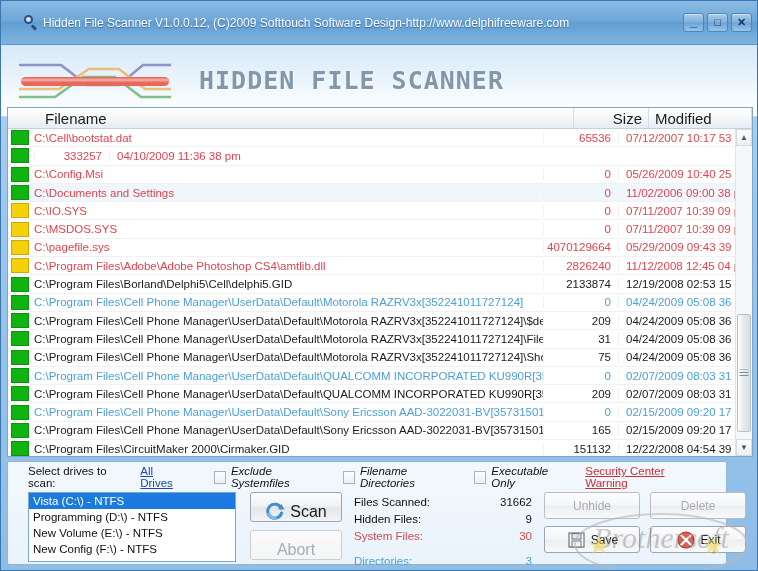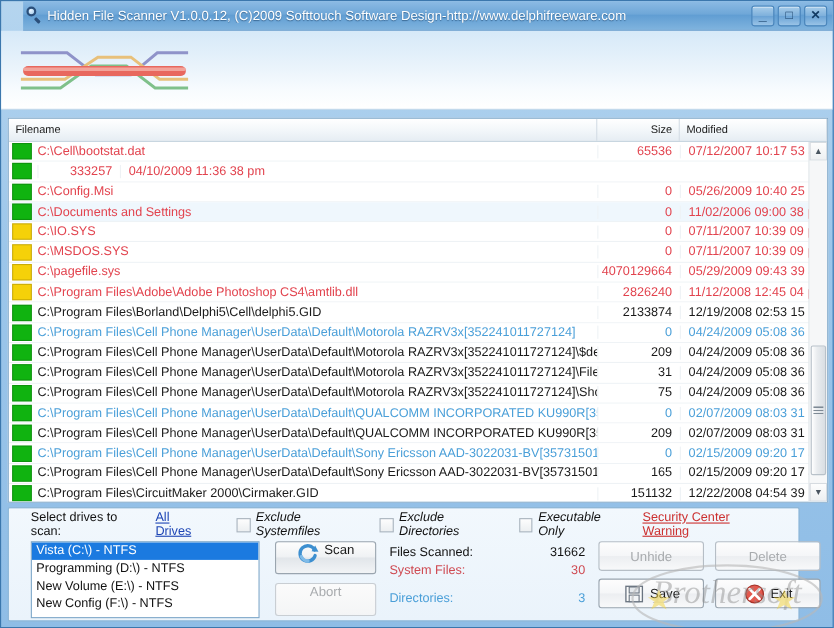--- a/index.html
+++ b/index.html
@@ -14,26 +14,25 @@
     position: relative;
     width: 758px; height: 571px;
     background: linear-gradient(to bottom, #b5d5ef 0%, #9cc6ea 40%, #8fbde6 100%);
     border: 1px solid #3b77ad;
     overflow: hidden;
   }
 
   
   #titlebar {
     position: relative;
-    height: 27px;
+    height: 44px;
     background: linear-gradient(to bottom, #8cbbe4 0%, #6fa7d8 45%, #619ed3 50%, #7fb3de 100%);
     border-bottom: 1px solid #5c95c7;
     display: flex; align-items: center;
-    padding: 0 3px 0 2px;
-    margin-left: 20px;
+    padding: 0 3px 0 22px;
   }
   #titlebar .magnifier {
     width: 16px; height: 16px; flex: 0 0 16px;
     position: relative; margin-right: 4px;
   }
   #titlebar .magnifier .lens {
     position: absolute; left: 1px; top: 0px;
     width: 9px; height: 9px; border: 2px solid #2b4f7a;
     border-radius: 50%;
     background: radial-gradient(circle at 35% 30%, #e8f4ff, #9ec8e8);
@@ -95,21 +94,21 @@
     background: #ffffff;
     border: 1px solid #7da7c9;
     display: flex; flex-direction: column;
     overflow: hidden;
   }
   #list-header {
     display: flex;
     height: 21px; flex: 0 0 21px;
     background: linear-gradient(to bottom, #ffffff 0%, #f3f7fa 50%, #e6edf3 100%);
     border-bottom: 1px solid #c3d2dd;
-    font-size: 10px; color: #1b1b1b;
+    font-size: 15px; color: #1b1b1b; padding-left: 31px;
   }
   #list-header .hcell {
     display: flex; align-items: center;
     padding: 0 6px;
     border-right: 1px solid #d4dde5;
     white-space: nowrap; overflow: hidden;
   }
   .col-name { flex: 0 0 535px; }
   .col-size { flex: 0 0 75px; justify-content: flex-end; }
   .col-mod  { flex: 1 1 auto; }
@@ -229,22 +228,22 @@
     color: #111;
   }
   .drive.sel { background: #1b7ae0; color: #ffffff; }
 
   #btncol { flex: 0 0 106px; padding-left: 14px; }
   .bigbtn {
     width: 92px; height: 30px;
     border: 1px solid #9aa5af;
     border-radius: 3px;
     background: linear-gradient(to bottom, #fdfdfd 0%, #f0f2f4 46%, #e2e6ea 52%, #f2f4f6 100%);
-    display: flex; align-items: flex-start; justify-content: center;
-    font-size: 12px; color: #1a1a1a;
+    display: flex; align-items: flex-end; justify-content: center;
+    font-size: 16px; color: #1a1a1a;
     position: relative;
   }
   .bigbtn.disabled { color: #a8abae; border-color: #c9ced3; background: linear-gradient(to bottom,#fbfbfb,#f4f5f6); }
   #abortbtn { margin-top: 8px; }
   .scanicon { width: 20px; height: 20px; margin-right: 5px; flex: 0 0 20px; }
 
   #stats {
     flex: 0 0 190px; padding-left: 12px; padding-top: 1px;
     font-size: 11.5px;
   }
@@ -304,20 +303,21 @@
   </div>
 
   <div id="banner">
     <svg id="logo" viewBox="0 0 160 52">
       <path d="M4,10 L46,10 L72,30 L104,30 L128,10 L156,10" fill="none" stroke="#8f93c9" stroke-width="2.6"></path>
       <path d="M4,42 L40,42 L68,22 L100,22 L126,42 L156,42" fill="none" stroke="#7fc08a" stroke-width="2.6"></path>
       <path d="M4,34 L44,34 L74,14 L104,14 L130,34 L156,34" fill="none" stroke="#e8c07a" stroke-width="2.6"></path>
       <rect x="6" y="22" width="148" height="9" rx="4.5" fill="#e8685e"></rect>
       <rect x="6" y="23.4" width="148" height="3.2" rx="1.6" fill="#f2a49b"></rect>
     </svg>
+    <div id="banner-title">HIDDEN FILE SCANNER</div>
   </div>
 
   <div id="list-wrap">
     <div id="list-header">
       <div class="hcell col-name">Filename</div>
       <div class="hcell col-size">Size</div>
       <div class="hcell col-mod">Modified</div>
     </div>
     <div id="list-body">
       <div id="rows">
@@ -444,21 +444,21 @@
   <div id="bottom">
     <div id="optrow">
       <span id="sel-label">Select drives to scan:</span>
       <span id="all-drives">All Drives</span>
       <label class="cb-wrap">
         <span class="cbox"></span>
         <span>Exclude Systemfiles</span>
       </label>
       <label class="cb-wrap">
         <span class="cbox"></span>
-        <span>Exclude Directories</span>
+        <span>Filename Directories</span>
       </label>
       <label class="cb-wrap">
         <span class="cbox"></span>
         <span>Executable Only</span>
       </label>
       <span id="sec-warn">Security Center Warning</span>
     </div>
 
     <div id="panelbody">
       <div id="drivelist">
@@ -481,20 +481,24 @@
           <span>Abort</span>
         </div>
       </div>
 
       <div id="stats">
           <div class="statline">
             <span class="statlabel s-black">Files Scanned:</span>
             <span class="statval s-black">31662</span>
           </div>
           <div class="statline">
+            <span class="statlabel s-black">Hidden Files:</span>
+            <span class="statval s-black">9</span>
+          </div>
+          <div class="statline">
             <span class="statlabel s-red">System Files:</span>
             <span class="statval s-red">30</span>
           </div>
           <div class="statline">
             <span class="statlabel s-blue">Directories:</span>
             <span class="statval s-blue">3</span>
           </div>
         </div>
 
       <div id="actioncol">

